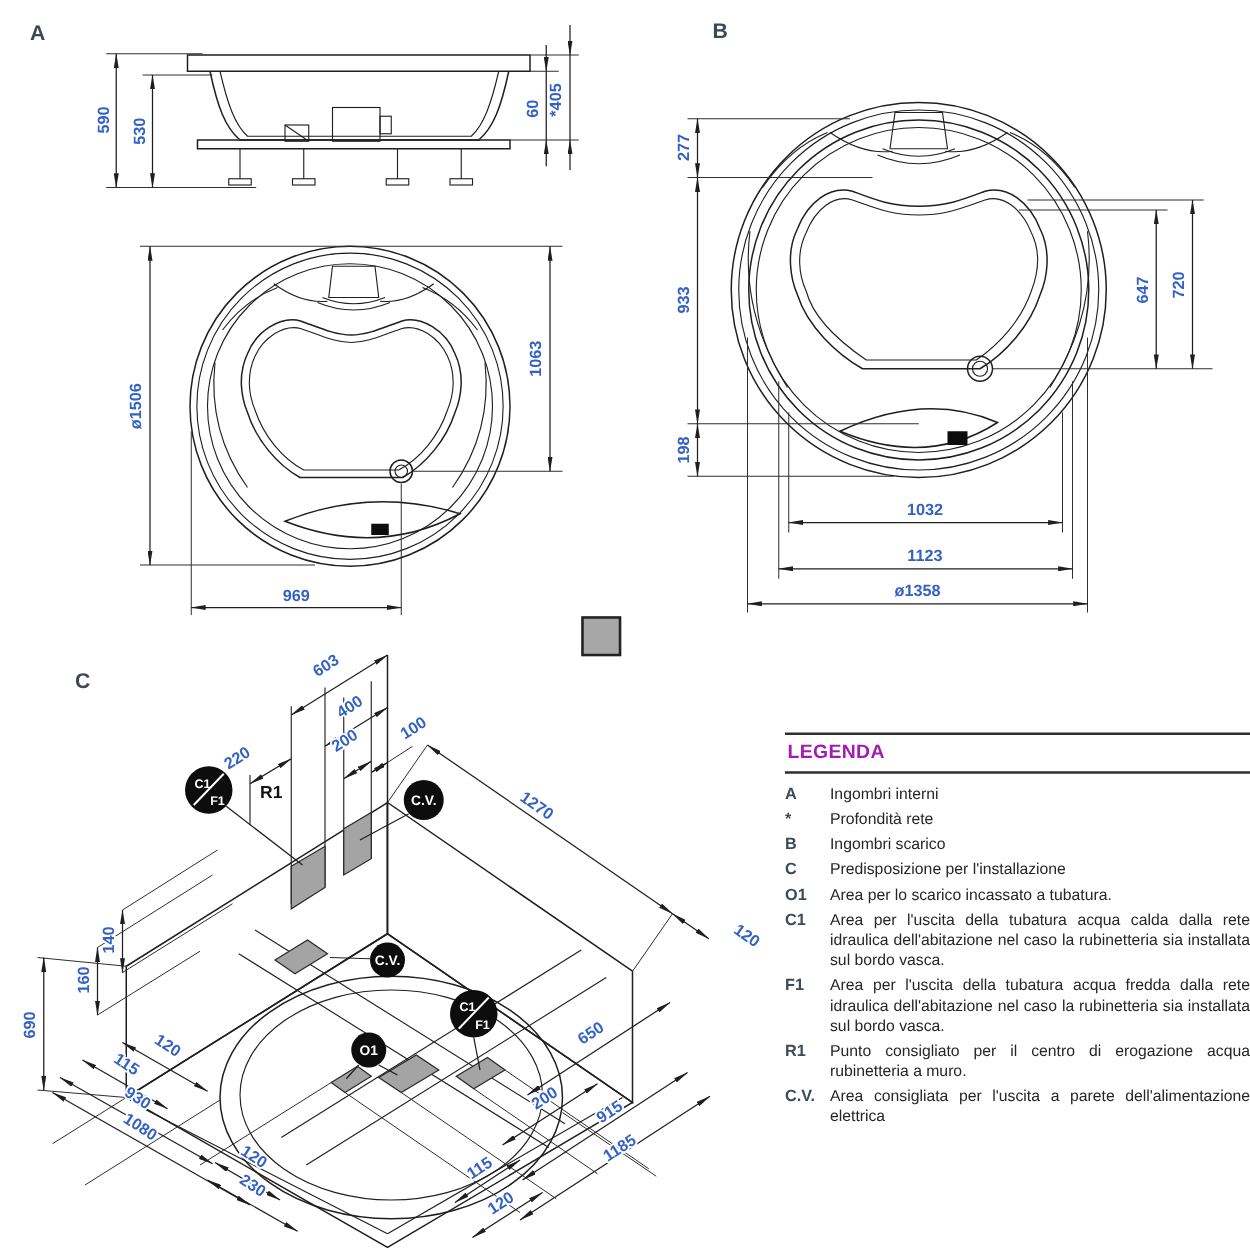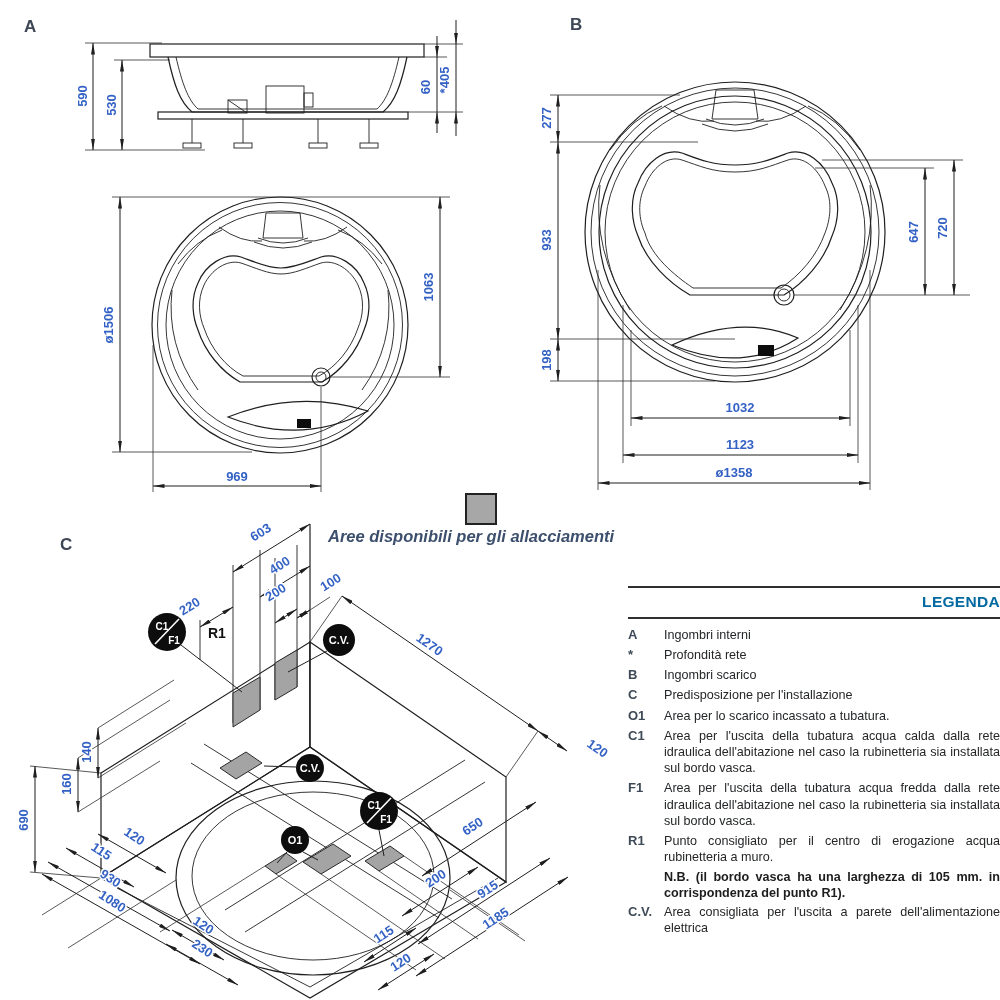--- a/index.html
+++ b/index.html
@@ -22,22 +22,22 @@
   text.mkrs{font:bold 10px "Liberation Sans",sans-serif;fill:#ffffff;stroke:none;text-anchor:middle;}
   text.r1{font:bold 14px "Liberation Sans",sans-serif;fill:#111;stroke:none;}
   
   #conn-square{position:absolute;left:465px;top:493px;width:28px;height:28px;
                background:#a7a7a7;border:2px solid #222;}
   #conn-caption{position:absolute;left:328px;top:527px;width:320px;
                 font:bold italic 16.5px "Liberation Sans",sans-serif;color:#3c4f6d;}
   
   #legend{position:absolute;left:628px;top:586px;width:372px;color:#242628;}
   #legend .rule{border-top:2px solid #2f2f2f;margin:0;}
-  #legend .title{font:bold 15.5px "Liberation Sans",sans-serif;color:#0369a1;
-                 padding:5px 0 6px 2px;letter-spacing:0.3px;text-align:right;}
+  #legend .title{font:bold 15.5px "Liberation Sans",sans-serif;color:#a21caf;
+                 padding:5px 0 6px 2px;letter-spacing:0.3px;}
   #legend .items{margin-top:8px;}
   .lg-row{display:flex;margin-bottom:3.5px;}
   .lg-key{flex:0 0 36px;font:bold 13px "Liberation Sans",sans-serif;color:#3e4a57;line-height:1.28;}
   .lg-txt{flex:1;font:12.6px "Liberation Sans",sans-serif;line-height:1.3;text-align:justify;}
   .lg-note{margin:1px 0 2px 36px;font:bold 12.6px "Liberation Sans",sans-serif;
            color:#1d1d1d;line-height:1.3;text-align:justify;}
 </style>
 </head>
 <body>
 
@@ -198,21 +198,20 @@
       <line class="dl" x1="101" y1="418" x2="320" y2="418" marker-start="url(#ar)" marker-end="url(#ar)"></line>
       <text class="dim" x="210" y="412" text-anchor="middle">1032</text>
       <line class="dl" x1="93" y1="455" x2="328" y2="455" marker-start="url(#ar)" marker-end="url(#ar)"></line>
       <text class="dim" x="210" y="449" text-anchor="middle">1123</text>
       <line class="dl" x1="68" y1="483" x2="340" y2="483" marker-start="url(#ar)" marker-end="url(#ar)"></line>
       <text class="dim" x="204" y="477" text-anchor="middle">ø1358</text>
     </g>
   </svg>
 
   <div id="conn-square"></div>
-  <div id="conn-caption">Aree disponibili per gli allacciamenti</div>
 
   <svg style="left:20px;top:520px" width="640" height="480" viewBox="0 0 640 480">
     <text class="seclabel" x="40" y="30">C</text>
 
     <g>
       <path class="wfill" d="M81,253 L290,122 L290,227 L81,358 Z"></path>
       <path class="wfill" d="M290,122 L486,257 L486,362 L290,227 Z"></path>
       <line class="dr" x1="290" y1="4" x2="290" y2="227"></line>
       <line class="dr2" x1="213" y1="45" x2="213" y2="203"></line>
       <line class="dr2" x1="240" y1="30" x2="240" y2="190"></line>
@@ -381,21 +380,20 @@
         <div class="lg-txt">Area per l'uscita della tubatura acqua calda dalla rete idraulica dell'abitazione nel caso la rubinetteria sia installata sul bordo vasca.</div>
       </div>
       <div class="lg-row">
         <div class="lg-key">F1</div>
         <div class="lg-txt">Area per l'uscita della tubatura acqua fredda dalla rete idraulica dell'abitazione nel caso la rubinetteria sia installata sul bordo vasca.</div>
       </div>
       <div class="lg-row">
         <div class="lg-key">R1</div>
         <div class="lg-txt">Punto consigliato per il centro di erogazione acqua rubinetteria a muro.</div>
       </div>
-      <div class="lg-note">N.B. (il bordo vasca ha una larghezza di 105 mm. in corrispondenza del punto R1).</div>
       <div class="lg-row">
         <div class="lg-key">C.V.</div>
         <div class="lg-txt">Area consigliata per l'uscita a parete dell'alimentazione elettrica</div>
       </div>
     </div>
   </div>
 
 </div>
 
 </body></html>

